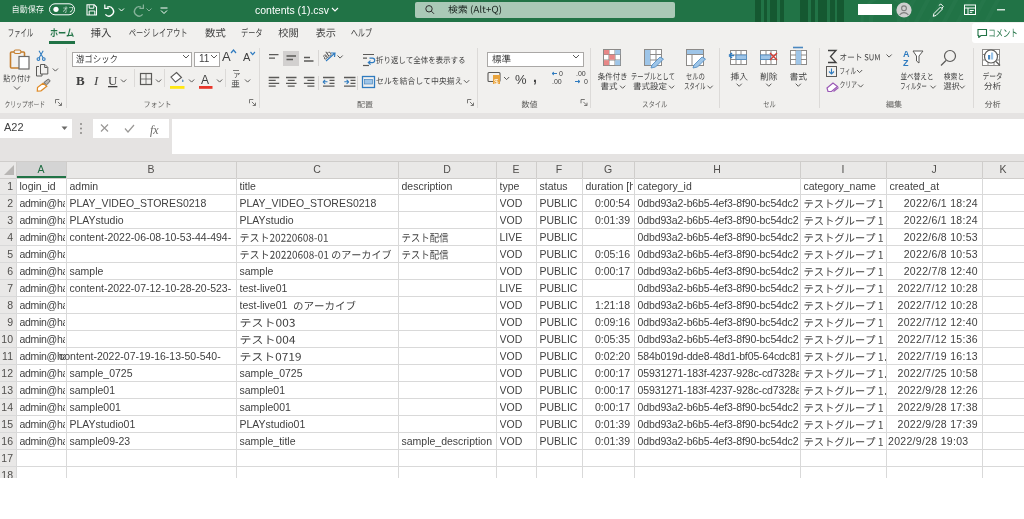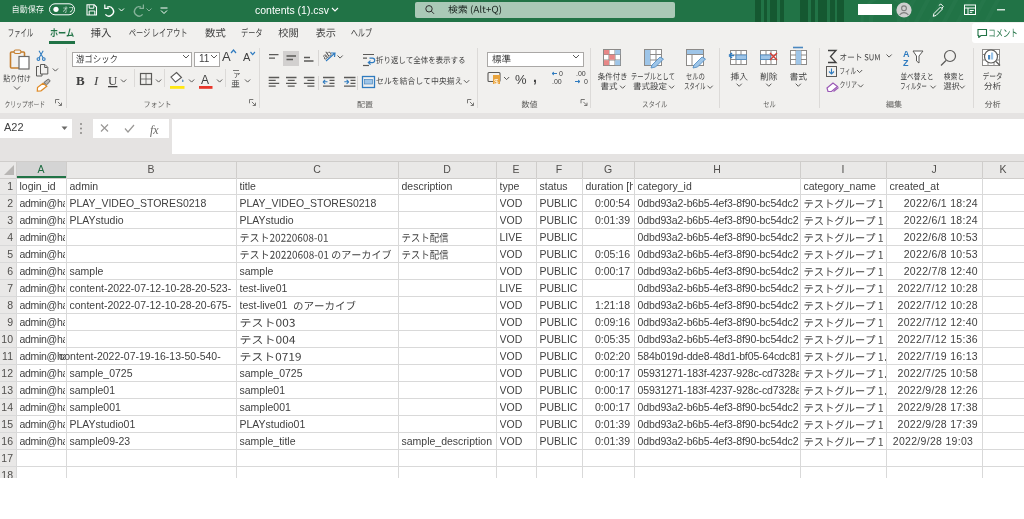--- a/index.html
+++ b/index.html
@@ -392,20 +392,21 @@
 <div class="ct" style="left:888px;top:195.0px;width:90px;text-align:right"><span style="letter-spacing:0.3px">2022/6/1 18:24</span></div>
 <div class="ct" style="left:19.5px;top:212.0px;width:45px"><span style="letter-spacing:-0.3px">admin@hare</span></div>
 <div class="ct" style="left:69.5px;top:212.0px;width:165px">PLAYstudio</div>
 <div class="ct" style="left:239.5px;top:212.0px;width:157px">PLAYstudio</div>
 <div class="ct" style="left:499.5px;top:212.0px;width:35px">VOD</div>
 <div class="ct" style="left:539.5px;top:212.0px;width:41px">PUBLIC</div>
 <div class="ct" style="left:584px;top:212.0px;width:46px;text-align:right">0:01:39</div>
 <div class="ct" style="left:637.5px;top:212.0px;width:161px"><span style="letter-spacing:-0.12px">0dbd93a2-b6b5-4ef3-8f90-bc54dc2</span></div>
 <div class="ct" style="left:888px;top:212.0px;width:90px;text-align:right"><span style="letter-spacing:0.3px">2022/6/1 18:24</span></div>
 <div class="ct" style="left:19.5px;top:229.0px;width:45px"><span style="letter-spacing:-0.3px">admin@hare</span></div>
+<div class="ct" style="left:69.5px;top:229.0px;width:165px">content-2022-06-08-10-53-44-494-</div>
 <div class="ct" style="left:499.5px;top:229.0px;width:35px">LIVE</div>
 <div class="ct" style="left:539.5px;top:229.0px;width:41px">PUBLIC</div>
 <div class="ct" style="left:637.5px;top:229.0px;width:161px"><span style="letter-spacing:-0.12px">0dbd93a2-b6b5-4ef3-8f90-bc54dc2</span></div>
 <div class="ct" style="left:888px;top:229.0px;width:90px;text-align:right"><span style="letter-spacing:0.3px">2022/6/8 10:53</span></div>
 <div class="ct" style="left:19.5px;top:246.0px;width:45px"><span style="letter-spacing:-0.3px">admin@hare</span></div>
 <div class="ct" style="left:499.5px;top:246.0px;width:35px">VOD</div>
 <div class="ct" style="left:539.5px;top:246.0px;width:41px">PUBLIC</div>
 <div class="ct" style="left:584px;top:246.0px;width:46px;text-align:right">0:05:16</div>
 <div class="ct" style="left:637.5px;top:246.0px;width:161px"><span style="letter-spacing:-0.12px">0dbd93a2-b6b5-4ef3-8f90-bc54dc2</span></div>
 <div class="ct" style="left:888px;top:246.0px;width:90px;text-align:right"><span style="letter-spacing:0.3px">2022/6/8 10:53</span></div>
@@ -418,21 +419,20 @@
 <div class="ct" style="left:637.5px;top:263.0px;width:161px"><span style="letter-spacing:-0.12px">0dbd93a2-b6b5-4ef3-8f90-bc54dc2</span></div>
 <div class="ct" style="left:888px;top:263.0px;width:90px;text-align:right"><span style="letter-spacing:0.3px">2022/7/8 12:40</span></div>
 <div class="ct" style="left:19.5px;top:280.0px;width:45px"><span style="letter-spacing:-0.3px">admin@hare</span></div>
 <div class="ct" style="left:69.5px;top:280.0px;width:165px">content-2022-07-12-10-28-20-523-</div>
 <div class="ct" style="left:239.5px;top:280.0px;width:157px">test-live01</div>
 <div class="ct" style="left:499.5px;top:280.0px;width:35px">LIVE</div>
 <div class="ct" style="left:539.5px;top:280.0px;width:41px">PUBLIC</div>
 <div class="ct" style="left:637.5px;top:280.0px;width:161px"><span style="letter-spacing:-0.12px">0dbd93a2-b6b5-4ef3-8f90-bc54dc2</span></div>
 <div class="ct" style="left:888px;top:280.0px;width:90px;text-align:right"><span style="letter-spacing:0.3px">2022/7/12 10:28</span></div>
 <div class="ct" style="left:19.5px;top:297.0px;width:45px"><span style="letter-spacing:-0.3px">admin@hare</span></div>
-<div class="ct" style="left:69.5px;top:297.0px;width:165px">content-2022-07-12-10-28-20-675-</div>
 <div class="ct" style="left:239.5px;top:297.0px;width:157px">test-live01</div>
 <div class="ct" style="left:499.5px;top:297.0px;width:35px">VOD</div>
 <div class="ct" style="left:539.5px;top:297.0px;width:41px">PUBLIC</div>
 <div class="ct" style="left:584px;top:297.0px;width:46px;text-align:right">1:21:18</div>
 <div class="ct" style="left:637.5px;top:297.0px;width:161px"><span style="letter-spacing:-0.12px">0dbd93a2-b6b5-4ef3-8f90-bc54dc2</span></div>
 <div class="ct" style="left:888px;top:297.0px;width:90px;text-align:right"><span style="letter-spacing:0.3px">2022/7/12 10:28</span></div>
 <div class="ct" style="left:19.5px;top:314.0px;width:45px"><span style="letter-spacing:-0.3px">admin@hare</span></div>
 <div class="ct" style="left:499.5px;top:314.0px;width:35px">VOD</div>
 <div class="ct" style="left:539.5px;top:314.0px;width:41px">PUBLIC</div>
 <div class="ct" style="left:584px;top:314.0px;width:46px;text-align:right">0:09:16</div>
@@ -484,21 +484,21 @@
 <div class="ct" style="left:637.5px;top:416.0px;width:161px"><span style="letter-spacing:-0.12px">0dbd93a2-b6b5-4ef3-8f90-bc54dc2</span></div>
 <div class="ct" style="left:888px;top:416.0px;width:90px;text-align:right"><span style="letter-spacing:0.3px">2022/9/28 17:39</span></div>
 <div class="ct" style="left:19.5px;top:433.0px;width:45px"><span style="letter-spacing:-0.3px">admin@hare</span></div>
 <div class="ct" style="left:69.5px;top:433.0px;width:165px">sample09-23</div>
 <div class="ct" style="left:239.5px;top:433.0px;width:157px">sample_title</div>
 <div class="ct" style="left:401.5px;top:433.0px;width:93px">sample_description</div>
 <div class="ct" style="left:499.5px;top:433.0px;width:35px">VOD</div>
 <div class="ct" style="left:539.5px;top:433.0px;width:41px">PUBLIC</div>
 <div class="ct" style="left:584px;top:433.0px;width:46px;text-align:right">0:01:39</div>
 <div class="ct" style="left:637.5px;top:433.0px;width:161px"><span style="letter-spacing:-0.12px">0dbd93a2-b6b5-4ef3-8f90-bc54dc2</span></div>
-<div class="ct" style="left:888px;top:433.0px;width:90px;text-align:center"><span style="letter-spacing:0.3px">2022/9/28 19:03</span></div>
+<div class="ct" style="left:888px;top:433.0px;width:90px;text-align:left"><span style="letter-spacing:0.3px">2022/9/28 19:03</span></div>
 <div class="a" style="left:884.5px;top:358.5px;width:1.5px;height:2.5px;background:#6a6a6a"></div>
 <div class="a" style="left:884.5px;top:375.5px;width:1.5px;height:2.5px;background:#6a6a6a"></div>
 <div class="a" style="left:884.5px;top:392.5px;width:1.5px;height:2.5px;background:#6a6a6a"></div>
 <svg width="1024" height="519" viewBox="0 0 1024 519" style="position:absolute;left:0;top:0;pointer-events:none">
 <defs>
 <path id="g0" d="M239 411H774V264H239ZM239 482V631H774V482ZM239 194H774V46H239ZM455 842C447 802 431 747 416 703H163V-81H239V-25H774V-76H853V703H492C509 741 526 787 542 830Z"></path>
 <path id="g1" d="M655 827C655 751 655 677 653 606H534V537H651C642 348 616 185 529 66V70L328 49V129H525V187H328V248H523V547H328V610H542V669H328V743C401 751 470 760 524 772L487 830C383 806 201 788 53 781C60 765 68 741 71 725C130 727 195 731 259 736V669H42V610H259V547H72V248H259V187H69V129H259V42L42 22L52 -44C165 -32 321 -14 474 4C461 -8 446 -20 431 -31C449 -43 475 -68 486 -85C665 48 710 269 723 537H865C855 171 843 38 819 8C810 -5 800 -7 784 -7C765 -7 720 -7 671 -3C683 -23 691 -54 693 -75C740 -77 787 -78 816 -74C846 -71 866 -63 883 -36C917 6 927 146 938 569C938 578 938 606 938 606H725C727 677 728 751 728 827ZM134 373H259V300H134ZM328 373H459V300H328ZM134 495H259V423H134ZM328 495H459V423H328Z"></path>
 <path id="g2" d="M452 726H824V542H452ZM380 793V474H598V350H306V281H554C486 175 380 74 277 23C294 9 317 -18 329 -36C427 21 528 121 598 232V-80H673V235C740 125 836 20 928 -38C941 -19 964 7 981 22C884 74 782 175 718 281H954V350H673V474H899V793ZM277 837C219 686 123 537 23 441C36 424 58 384 65 367C102 404 138 448 173 496V-77H245V607C284 673 319 744 347 815Z"></path>
 <path id="g3" d="M615 359V266H335V196H615V10C615 -4 611 -8 594 -9C576 -10 516 -10 449 -8C460 -29 469 -58 473 -80C559 -80 615 -79 648 -68C682 -57 691 -35 691 9V196H957V266H691V317C762 364 840 430 894 492L846 529L831 525H420V456H764C729 421 686 385 645 359ZM385 840C373 797 359 753 342 709H63V637H311C246 499 154 370 32 284C44 267 63 234 72 214C114 244 153 278 188 316V-78H264V407C316 478 360 556 396 637H939V709H426C440 746 453 784 464 821Z"></path>
 <path id="g4" d="M86 141 144 76C323 171 498 333 581 451L584 88C584 61 576 48 547 48C510 48 454 52 406 60L413 -22C462 -26 521 -28 573 -28C633 -28 664 0 664 52C663 177 660 376 657 526H816C840 526 875 525 898 524V608C878 606 839 602 813 602H656L654 699C654 727 656 755 660 783H567C571 762 573 737 576 699L579 602H215C184 602 152 605 123 608V523C154 525 183 526 217 526H546C467 406 289 240 86 141Z"></path>

